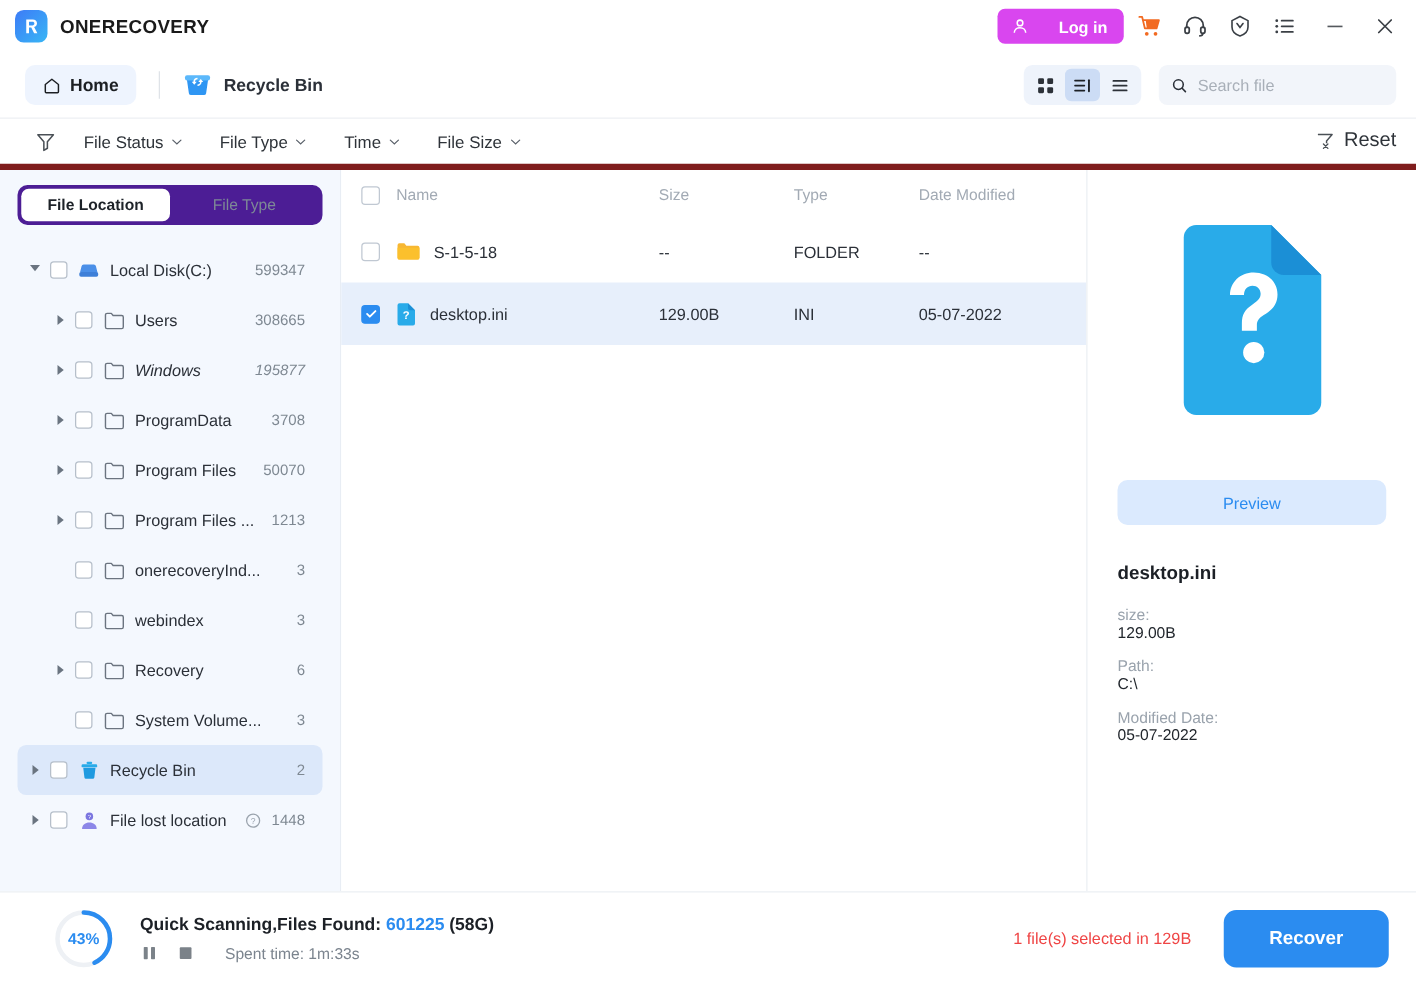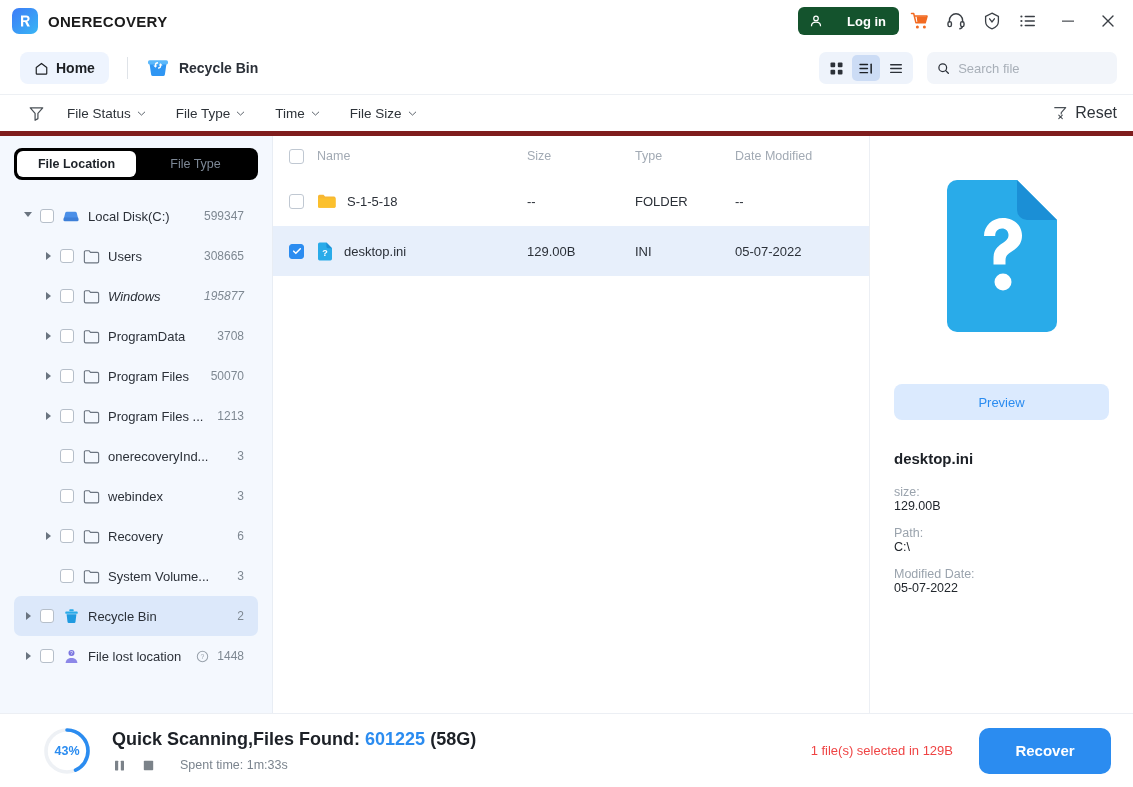--- a/index.html
+++ b/index.html
@@ -21,21 +21,21 @@
     width: 26px; height: 26px; border-radius: 7px;
     background: linear-gradient(135deg,#3d7bf7 0%,#38b6f5 100%);
     display:flex; align-items:center; justify-content:center; flex-shrink:0;
   }
   .logo-text {
     font-size: 15px; font-weight: 700; color:#1a1a1a;
     letter-spacing: .3px; margin-left: 10px;
   }
   .tb-spacer { flex:1; }
   .login-btn {
-    height: 28px; background:#14532d; color:#fff; border-radius:6px;
+    height: 28px; background:#d946ef; color:#fff; border-radius:6px;
     display:flex; align-items:center; gap:24px; padding: 0 13px 0 11px;
     font-size: 13px; font-weight:700; cursor:pointer; border:none;
     font-family:"Liberation Sans", sans-serif;
   }
   .tb-icon {
     width: 30px; height: 30px; display:flex; align-items:center; justify-content:center;
     cursor:pointer; margin-left: 6px; color:#3a3f45;
   }
   .tb-icon.cart { color:#f26a21; }
   .tb-icon.win { color:#55595e; margin-left: 10px; }
@@ -94,21 +94,21 @@
   
   .body { flex:1; display:flex; min-height:0; }
 
   
   .sidebar {
     width: 273px; background:#f4f8fe; flex-shrink:0;
     display:flex; flex-direction:column; min-height:0;
     border-right:1px solid #e8edf4;
   }
   .seg {
-    margin: 12px 14px 10px 14px; height:32px; background:#000000;
+    margin: 12px 14px 10px 14px; height:32px; background:#4c1d95;
     border-radius:8px; display:flex; padding:3px;
   }
   .seg-btn {
     flex:1; display:flex; align-items:center; justify-content:center;
     font-size:12.5px; border-radius:6px; cursor:pointer; color:#7d8896;
   }
   .seg-btn.active { background:#fff; color:#1d2228; font-weight:700; }
   .tree { flex:1; overflow:hidden; padding: 6px 0 0 0; }
   .tnode {
     height:40px; display:flex; align-items:center;
@@ -173,21 +173,21 @@
   .statusbar {
     height: 74px; border-top:1px solid #eceff4; flex-shrink:0;
     display:flex; align-items:center; padding: 0 22px 0 42px; background:#fff;
   }
   .ring { position:relative; width:50px; height:50px; flex-shrink:0; }
   .ring-pct {
     position:absolute; inset:0; display:flex; align-items:center; justify-content:center;
     font-size:12.5px; color:#2b8cf0; font-weight:700;
   }
   .sb-mid { margin-left:20px; }
-  .sb-line1 { font-size:18px; color:#1c2026; font-weight:700; }
+  .sb-line1 { font-size:14px; color:#1c2026; font-weight:700; }
   .sb-found { color:#2b8cf0; }
   .sb-paren { color:#1c2026; font-weight:700; }
   .sb-line2 { display:flex; align-items:center; gap:14px; margin-top:8px; }
   .pbtn { cursor:pointer; display:flex; align-items:center; }
   .sb-time { font-size:12.5px; color:#7b848e; margin-left:10px; }
   .sb-spacer { flex:1; }
   .sb-sel { font-size:13px; color:#ef4444; margin-right:26px; }
   .recover-btn {
     width:132px; height:46px; background:#2b8cf0; border-radius:10px;
     color:#fff; font-size:15px; font-weight:700; display:flex;

